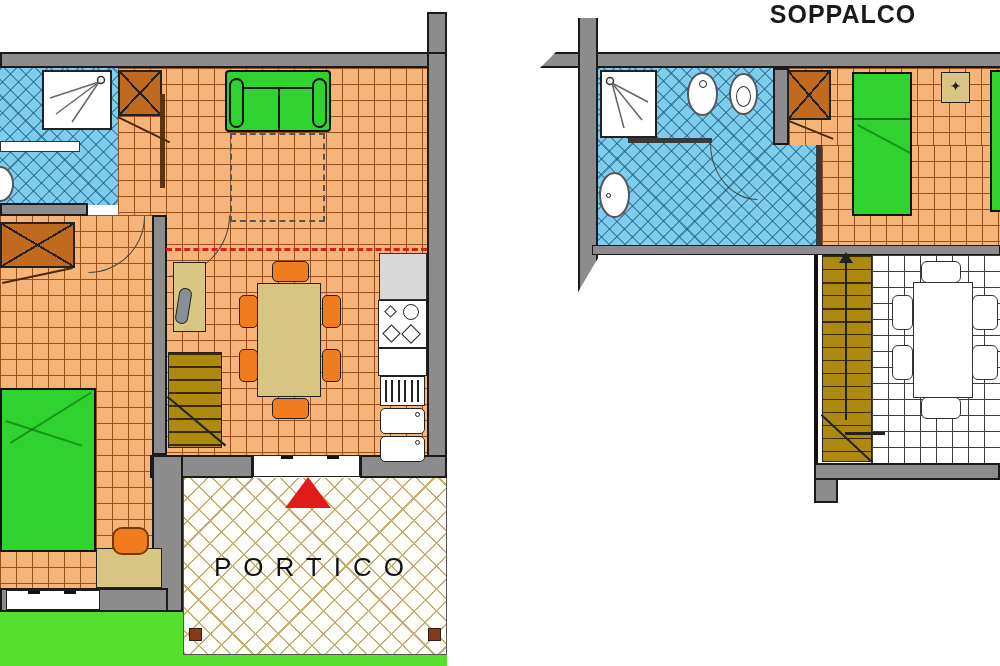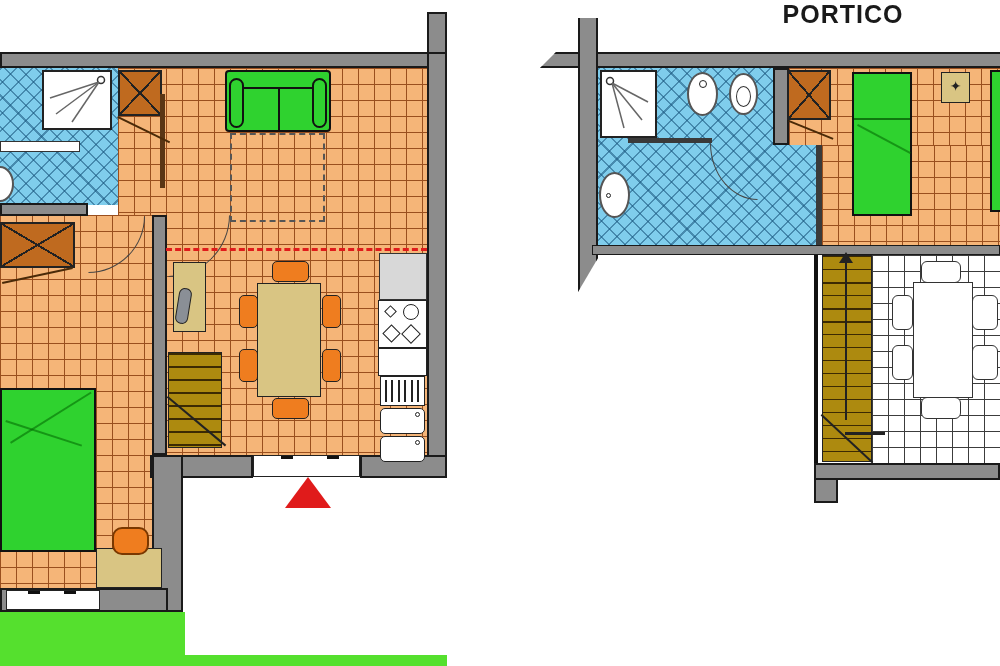--- a/index.html
+++ b/index.html
@@ -47,20 +47,25 @@
 
 <div id="canvas">
 
 
   <div class="abs floor-orange" style="left:118px;top:68px;width:309px;height:387px;"></div>
   <div class="abs floor-orange" style="left:0px;top:215px;width:152px;height:373px;"></div>
   <div class="abs floor-bath" style="left:0px;top:68px;width:118px;height:137px;"></div>
 
   <div class="abs" style="left:0px;top:612px;width:185px;height:54px;background:var(--grass-green);"></div>
   <div class="abs" style="left:183px;top:655px;width:264px;height:11px;background:var(--grass-green);"></div>
+  <div class="abs floor-portico" style="left:183px;top:478px;width:264px;height:177px;border-left:1.5px solid #555;border-right:1.5px solid #555;border-bottom:1.5px solid #555;">
+    <div class="abs portico-label" style="left:0px;top:74px;width:100%;">PORTICO</div>
+    <div class="abs" style="left:5px;bottom:13px;width:13px;height:13px;background:#8a3a12;border:1.5px solid #222;"></div>
+    <div class="abs" style="right:5px;bottom:13px;width:13px;height:13px;background:#8a3a12;border:1.5px solid #222;"></div>
+  </div>
 
   <div class="abs wall" style="left:0px;top:52px;width:447px;height:16px;"></div>
   <div class="abs wall" style="left:427px;top:12px;width:20px;height:44px;"></div>
   <div class="abs wall" style="left:427px;top:52px;width:20px;height:426px;"></div>
   <div class="abs wall" style="left:150px;top:455px;width:103px;height:23px;"></div>
   <div class="abs wall" style="left:360px;top:455px;width:87px;height:23px;"></div>
   <div class="abs wall" style="left:152px;top:215px;width:15px;height:240px;"></div>
   <div class="abs wall" style="left:152px;top:455px;width:31px;height:157px;"></div>
   <div class="abs wall" style="left:0px;top:588px;width:168px;height:24px;"></div>
   <div class="abs wall" style="left:0px;top:203px;width:88px;height:13px;"></div>
@@ -131,21 +136,21 @@
 
   <div class="abs" style="left:253px;top:455px;width:107px;height:22px;background:#fff;border:1.5px solid #222;"></div>
   <div class="abs tick" style="left:281px;top:456px;width:12px;height:3px;"></div>
   <div class="abs tick" style="left:327px;top:456px;width:12px;height:3px;"></div>
   <div class="abs" style="left:285px;top:477px;width:0;height:0;border-left:23px solid transparent;border-right:23px solid transparent;border-bottom:31px solid var(--entrance-red);"></div>
 
   <div class="abs" style="left:6px;top:590px;width:94px;height:20px;background:#fff;border:1.5px solid #222;"></div>
   <div class="abs tick" style="left:28px;top:591px;width:12px;height:3px;"></div>
   <div class="abs tick" style="left:64px;top:591px;width:12px;height:3px;"></div>
 
-  <div class="abs title" style="left:763px;top:0px;width:160px;">PORTICO</div>
+  <div class="abs title" style="left:763px;top:0px;width:160px;">SOPPALCO</div>
 
   <div class="abs floor-bath" style="left:598px;top:68px;width:220px;height:182px;"></div>
   <div class="abs floor-orange" style="left:789px;top:68px;width:211px;height:77px;"></div>
   <div class="abs floor-orange" style="left:822px;top:145px;width:178px;height:100px;"></div>
   <div class="abs floor-white" style="left:872px;top:255px;width:128px;height:208px;"></div>
 
   <div class="abs wall-noborder" style="left:540px;top:52px;width:460px;height:16px;clip-path:polygon(16px 0, 100% 0, 100% 100%, 0 100%);box-shadow:inset 0 2px var(--wall-outline), inset 0 -2px var(--wall-outline);"></div>
   <div class="abs wall-noborder" style="left:578px;top:18px;width:20px;height:274px;clip-path:polygon(0 0,100% 0,100% 240px,0 100%);box-shadow:inset 2px 0 var(--wall-outline), inset -2px 0 var(--wall-outline);"></div>
   <div class="abs wall" style="left:773px;top:68px;width:16px;height:77px;"></div>
   <div class="abs partition" style="left:816px;top:145px;width:6px;height:100px;"></div>

